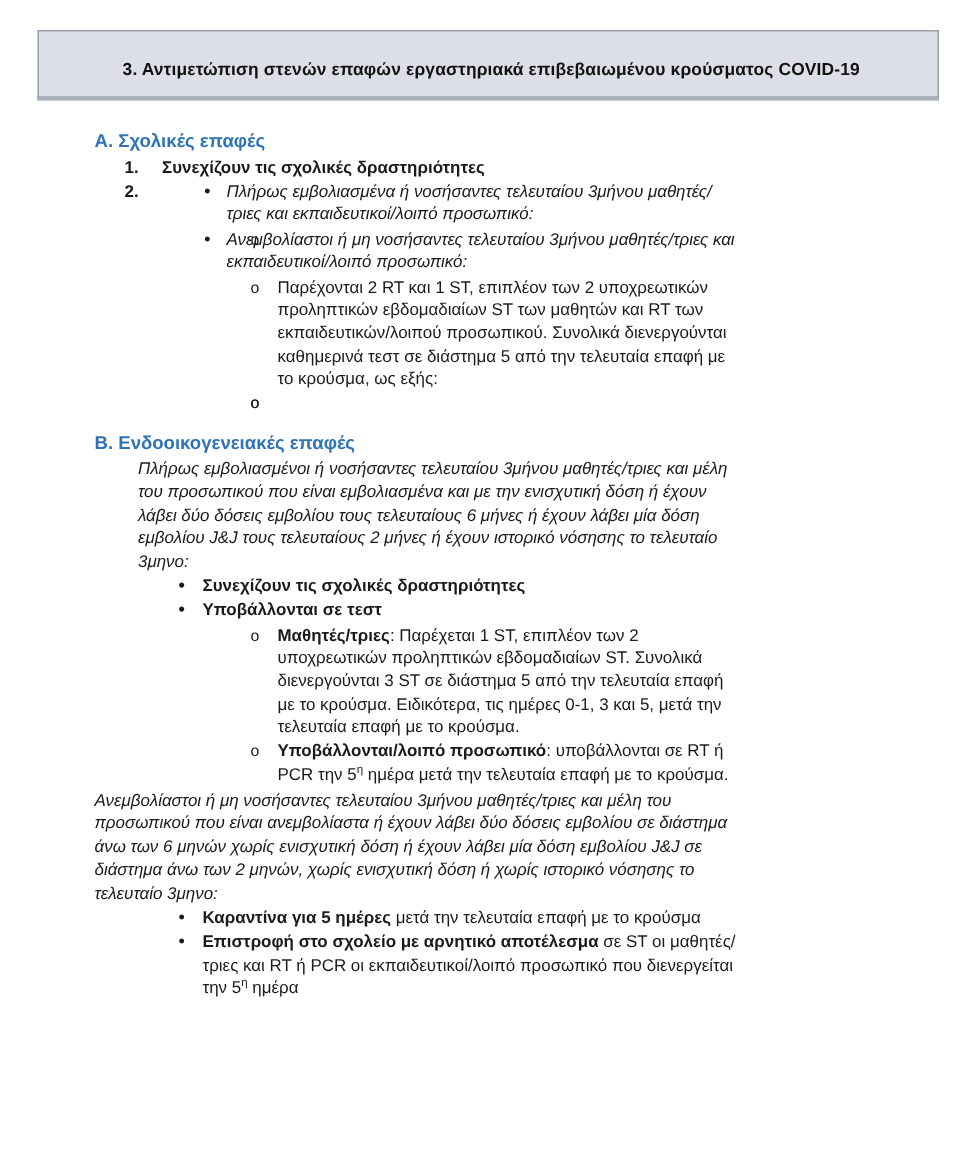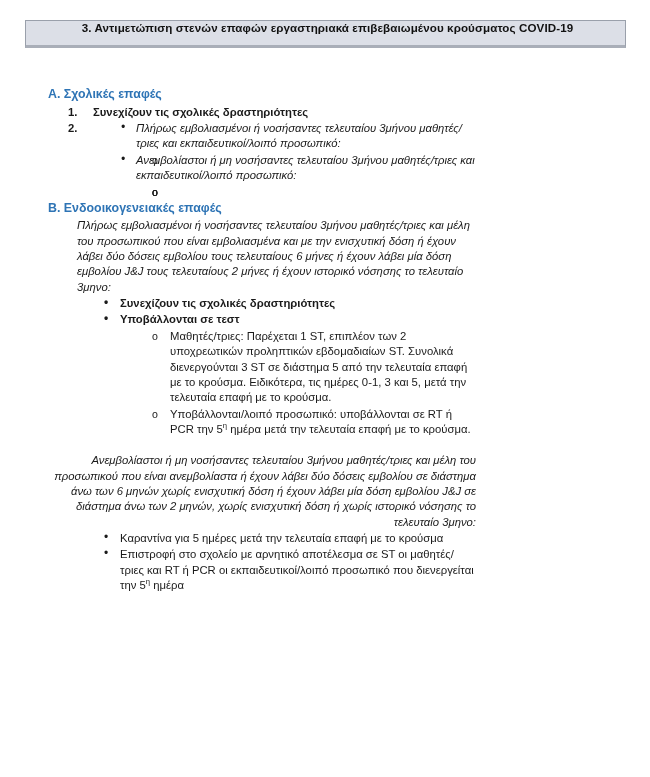--- a/index.html
+++ b/index.html
@@ -27,62 +27,62 @@
   
   .header-banner {
     position: absolute;
     left: 25px;
     top: 20px;
     width: 601px;
     box-sizing: border-box;
     background: #dcdfe7;
     border: 1px solid #9aa0ab;
     border-bottom: 3px solid #a9aeb8;
-    padding: 0 10px 10px 14px;
+    padding: 19px 10px 10px 14px;
     text-align: center;
   }
   .header-banner .title {
     font-size: 11.6px;
     font-weight: bold;
     color: #111111;
     letter-spacing: 0.1px;
     line-height: 1.25;
     white-space: nowrap;
   }
 
   
   .content {
     position: absolute;
-    left: 0;
+    left: 15px;
     top: 80px;
     width: 524px;
   }
 
   .section-heading {
     color: #2e74b5;
     font-weight: bold;
     font-size: 12.4px;
     margin: 0 0 2px 48px;
     line-height: 1.35;
   }
   .sec-a-heading { margin-top: 6px; }
-  .sec-b-heading { margin-top: 2px; }
+  .sec-b-heading { margin-top: 12px; }
 
   
   .blk {
     font-size: 11.3px;
     line-height: 1.36;
     margin: 0;
     position: relative;
     box-sizing: border-box;
     padding-right: 48px;
   }
 
   .italic { font-style: italic; }
-  .bold { font-weight: normal; }
+  .bold { font-weight: bold; }
 
   
   .lvl-num {
     padding-left: 93px;
     font-weight: bold;
     margin-top: 1px;
   }
   .lvl-num .marker {
     position: absolute;
     left: 68px;
@@ -117,22 +117,21 @@
     line-height: 1.42;
   }
 
   
   .para-indent {
     padding-left: 77px;
     margin-top: 2px;
   }
   .para-flush {
     padding-left: 48px;
-    margin-top: 16px;
-    text-align: right;
+    margin-top: 2px;
   }
 
   
   .lvl-dot-b {
     padding-left: 120px;
     margin-top: 1px;
     font-weight: bold;
   }
   .lvl-dot-b .marker {
     position: absolute;
@@ -174,34 +173,35 @@
       <span class="marker">1.</span>
       <span>Συνεχίζουν τις σχολικές δραστηριότητες</span>
     </div>
 
     <div class="blk lvl-num">
       <span class="marker">2.</span>
     </div>
 
     <div class="blk lvl-dot italic">
       <span class="marker">•</span>
-      <span>Πλήρως εμβολιασμένοι ή νοσήσαντες τελευταίου 3μήνου μαθητές/τριες και εκπαιδευτικοί/λοιπό προσωπικό:</span>
+      <span>Πλήρως εμβολιασμένα ή νοσήσαντες τελευταίου 3μήνου μαθητές/τριες και εκπαιδευτικοί/λοιπό προσωπικό:</span>
     </div>
 
     <div class="blk lvl-circ">
       <span class="marker">o</span>
     </div>
 
     <div class="blk lvl-dot italic">
       <span class="marker">•</span>
       <span>Ανεμβολίαστοι ή μη νοσήσαντες τελευταίου 3μήνου μαθητές/τριες και εκπαιδευτικοί/λοιπό προσωπικό:</span>
     </div>
 
     <div class="blk lvl-circ">
       <span class="marker">o</span>
+      <span>Παρέχονται 2 RT και 1 ST, επιπλέον των 2 υποχρεωτικών προληπτικών εβδομαδιαίων ST των μαθητών και RT των εκπαιδευτικών/λοιπού προσωπικού. Συνολικά διενεργούνται καθημερινά τεστ σε διάστημα 5 από την τελευταία επαφή με το κρούσμα, ως εξής:</span>
     </div>
 
     <div class="blk lvl-circ">
       <span class="marker">o</span>
     </div>
 
     <div class="blk lvl-circ">
       <span class="marker">o</span>
     </div>
 

